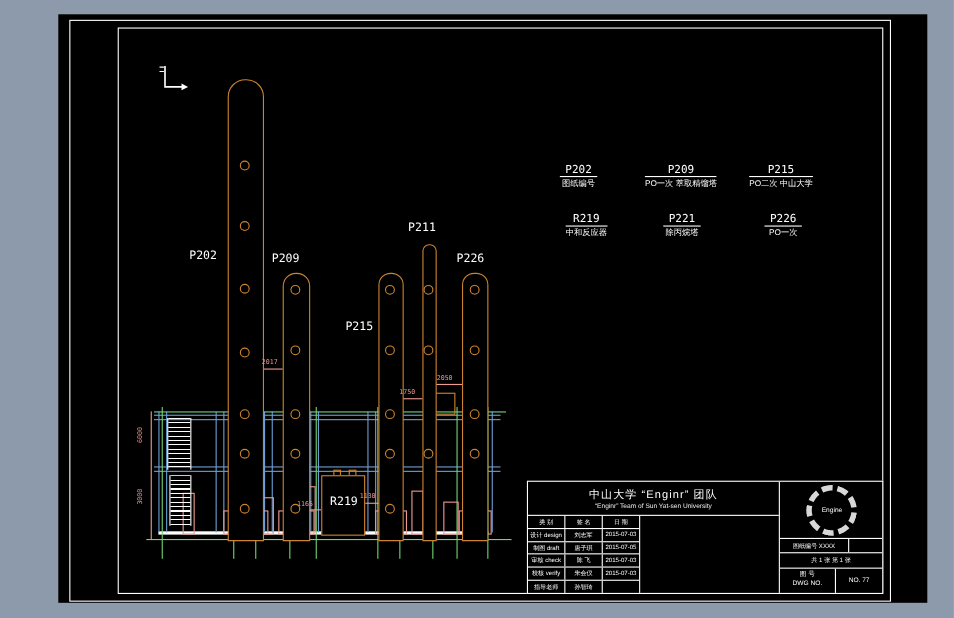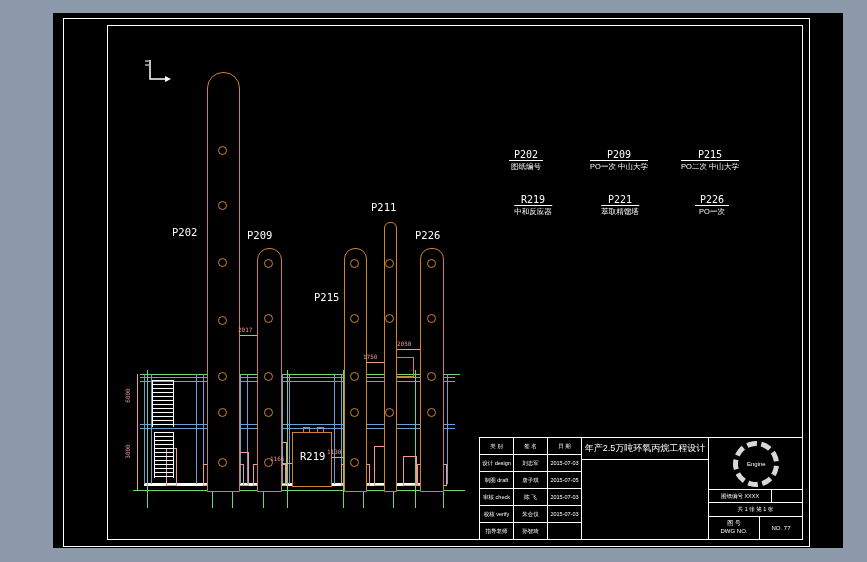--- a/index.html
+++ b/index.html
@@ -55,20 +55,24 @@
   <div class="abs frame" style="left:107px;top:25px;width:694px;height:513px;"></div>
 
   <svg class="abs" style="left:142px;top:56px;" width="30" height="30">
     <path d="M8 4 V23 H24" stroke="#fff" stroke-width="1.5" fill="none"></path>
     <path d="M3 5 H7 M3 9 H7" stroke="#fff" stroke-width="1" fill="none"></path>
     <polygon points="23,20 29,23 23,26" fill="#fff"></polygon>
   </svg>
 
   <div id="titleblock" class="abs">
     <div class="tb-left">
+      <div class="tb-team">
+        <div class="tb-team-cn">中山大学 “Enginr” 团队</div>
+        <div class="tb-team-en">“Enginr” Team of Sun Yat-sen University</div>
+      </div>
       <div class="tb-main">
         <div id="tb-table">
             <div class="tb-tr">
               <div class="tb-td">类 别</div>
               <div class="tb-td">签 名</div>
               <div class="tb-td">日 期</div>
             </div>
             <div class="tb-tr">
               <div class="tb-td">设计 design</div>
               <div class="tb-td">刘志军</div>
@@ -89,21 +93,20 @@
               <div class="tb-td">朱会仪</div>
               <div class="tb-td">2015-07-03</div>
             </div>
             <div class="tb-tr">
               <div class="tb-td">指导老师</div>
               <div class="tb-td">孙智琦</div>
               <div class="tb-td"></div>
             </div>
           </div>
         <div class="tb-mid">
-          <div class="tb-project">年产2.5万吨环氧丙烷工程设计</div>
         </div>
       </div>
     </div>
     <div class="tb-right">
       <div class="tb-logo">
         <div class="logo-ring">
           <span>Engine</span>
         </div>
       </div>
       <div class="tb-code">
@@ -213,31 +216,31 @@
     <div class="abs" style="left: 270px; top: 455px; color: rgb(241, 153, 146); font: 6px &quot;DejaVu Sans Mono&quot;, monospace; white-space: nowrap;">1165</div>
     <div class="abs" style="left: 327px; top: 448px; color: rgb(241, 153, 146); font: 6px &quot;DejaVu Sans Mono&quot;, monospace; white-space: nowrap;">1130</div>
     <div class="abs" style="left: 120px; top: 392px; color: rgb(241, 153, 146); font: 6px &quot;DejaVu Sans Mono&quot;, monospace; white-space: nowrap; transform: rotate(-90deg);">6000</div>
     <div class="abs" style="left: 120px; top: 448px; color: rgb(241, 153, 146); font: 6px &quot;DejaVu Sans Mono&quot;, monospace; white-space: nowrap; transform: rotate(-90deg);">3000</div>
     <div class="abs" style="left: 526px; top: 149px; transform: translateX(-50%); color: rgb(255, 255, 255); text-align: center;">
       <div style="font: 10px &quot;DejaVu Sans Mono&quot;, monospace; border-bottom: 1px solid rgb(255, 255, 255); padding: 0px 5px;">P202</div>
       <div style="font-size: 7.5px; margin-top: 1px; white-space: nowrap; font-family: &quot;Liberation Sans&quot;, sans-serif;">图纸编号</div>
     </div>
     <div class="abs" style="left: 619px; top: 149px; transform: translateX(-50%); color: rgb(255, 255, 255); text-align: center;">
       <div style="font: 10px &quot;DejaVu Sans Mono&quot;, monospace; border-bottom: 1px solid rgb(255, 255, 255); padding: 0px 5px;">P209</div>
-      <div style="font-size: 7.5px; margin-top: 1px; white-space: nowrap; font-family: &quot;Liberation Sans&quot;, sans-serif;">PO一次 中山大学</div>
+      <div style="font-size: 7.5px; margin-top: 1px; white-space: nowrap; font-family: &quot;Liberation Sans&quot;, sans-serif;">PO一次 萃取精馏塔</div>
     </div>
     <div class="abs" style="left: 710px; top: 149px; transform: translateX(-50%); color: rgb(255, 255, 255); text-align: center;">
       <div style="font: 10px &quot;DejaVu Sans Mono&quot;, monospace; border-bottom: 1px solid rgb(255, 255, 255); padding: 0px 5px;">P215</div>
       <div style="font-size: 7.5px; margin-top: 1px; white-space: nowrap; font-family: &quot;Liberation Sans&quot;, sans-serif;">PO二次 中山大学</div>
     </div>
     <div class="abs" style="left: 533px; top: 194px; transform: translateX(-50%); color: rgb(255, 255, 255); text-align: center;">
       <div style="font: 10px &quot;DejaVu Sans Mono&quot;, monospace; border-bottom: 1px solid rgb(255, 255, 255); padding: 0px 5px;">R219</div>
       <div style="font-size: 7.5px; margin-top: 1px; white-space: nowrap; font-family: &quot;Liberation Sans&quot;, sans-serif;">中和反应器</div>
     </div>
     <div class="abs" style="left: 620px; top: 194px; transform: translateX(-50%); color: rgb(255, 255, 255); text-align: center;">
       <div style="font: 10px &quot;DejaVu Sans Mono&quot;, monospace; border-bottom: 1px solid rgb(255, 255, 255); padding: 0px 5px;">P221</div>
-      <div style="font-size: 7.5px; margin-top: 1px; white-space: nowrap; font-family: &quot;Liberation Sans&quot;, sans-serif;">萃取精馏塔</div>
+      <div style="font-size: 7.5px; margin-top: 1px; white-space: nowrap; font-family: &quot;Liberation Sans&quot;, sans-serif;">除丙烷塔</div>
     </div>
     <div class="abs" style="left: 712px; top: 194px; transform: translateX(-50%); color: rgb(255, 255, 255); text-align: center;">
       <div style="font: 10px &quot;DejaVu Sans Mono&quot;, monospace; border-bottom: 1px solid rgb(255, 255, 255); padding: 0px 5px;">P226</div>
       <div style="font-size: 7.5px; margin-top: 1px; white-space: nowrap; font-family: &quot;Liberation Sans&quot;, sans-serif;">PO一次</div>
     </div>
   </div>
 
 </body></html>

